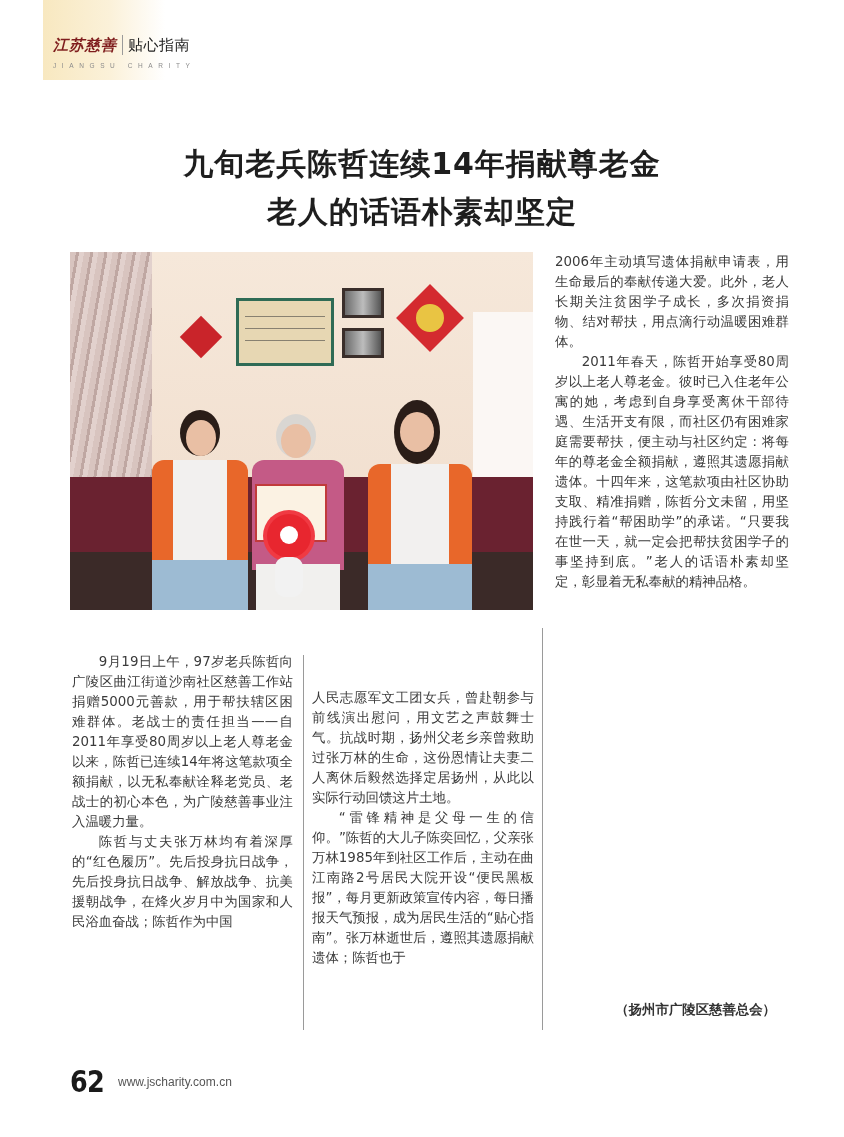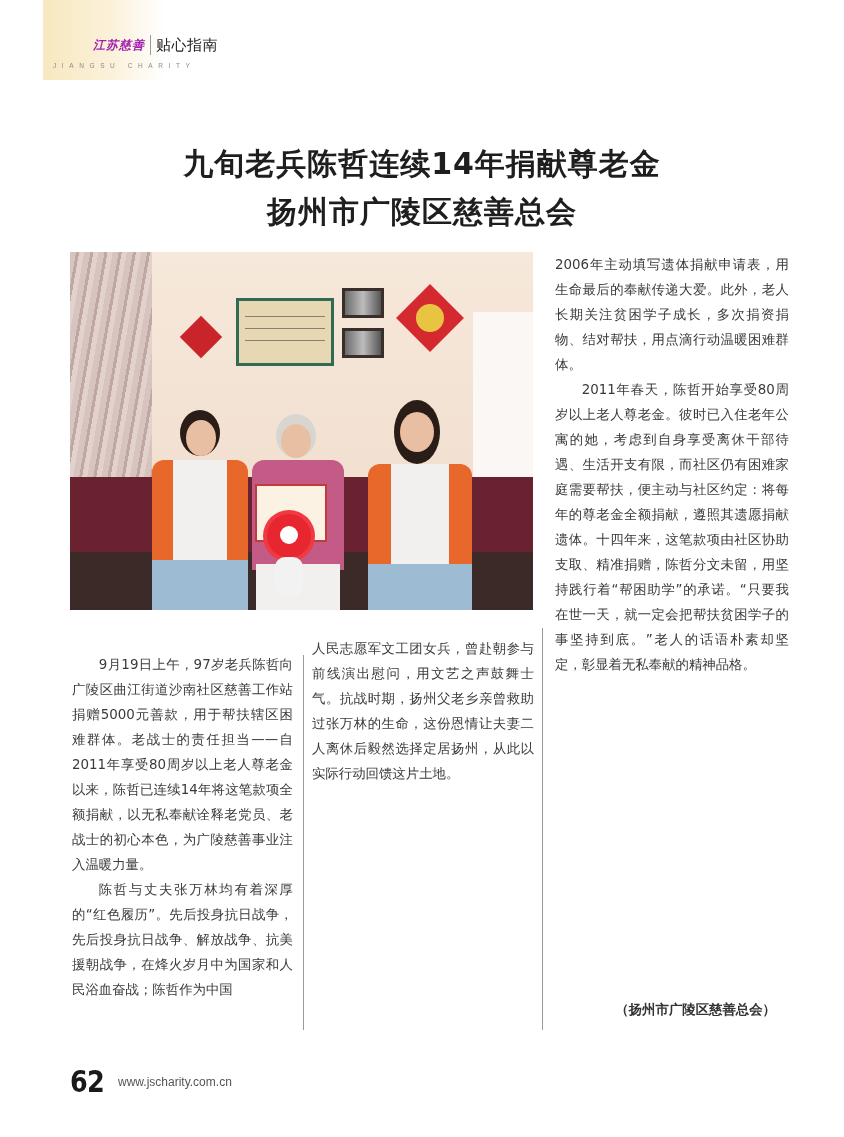--- a/index.html
+++ b/index.html
@@ -5,21 +5,21 @@
   * { margin: 0; padding: 0; box-sizing: border-box; }
   html, body { width: 844px; height: 1137px; background: #ffffff; overflow: hidden; }
   body { position: relative; font-family: "DejaVu Sans", "Liberation Sans", sans-serif; color: #2b2b2b; }
 
   
   .logo-block {
     position: absolute; left: 43px; top: 0; width: 122px; height: 80px;
     background: linear-gradient(90deg, #f8e8c0 0%, #fbf1d9 55%, rgba(255,255,255,0) 100%);
   }
   .logo-row { position: absolute; left: 53px; top: 34px; display: flex; align-items: center; height: 22px; }
-  .logo-brand { font-family: "DejaVu Serif", serif; font-style: italic; color: #a21caf; font-size: 12px; letter-spacing: 1px; font-weight: bold; margin-left: 40px; }
+  .logo-brand { font-family: "DejaVu Serif", serif; font-style: italic; color: #7f1d1d; font-size: 15px; letter-spacing: 1px; font-weight: bold; }
   .logo-sep { width: 1px; height: 20px; background: #9a9a9a; margin: 0 5px; }
   .logo-section { font-size: 15px; color: #222; letter-spacing: 0.5px; }
   .logo-en { position: absolute; left: 53px; top: 62px; font-size: 6.5px; letter-spacing: 5.6px; color: #8c8c8c; font-family: "Liberation Sans", sans-serif; }
 
   
   .title { position: absolute; left: 0; width: 844px; text-align: center; font-weight: bold; color: #1e1e1e; font-size: 30px; letter-spacing: 1px; }
   .title-1 { top: 144px; text-align: center; }
   .title-2 { top: 192px; }
 
   
@@ -54,25 +54,25 @@
   .vest-orange { background: linear-gradient(90deg, #e8672a 0 22%, #f2f0ef 22% 78%, #e8672a 78% 100%); }
   .shirt-pink { background: #c45a86; }
   .jeans { position: absolute; background: #9dbbd3; }
 
   .certificate { position: absolute; left: 185px; top: 232px; width: 72px; height: 58px; background: #fbf2e3; border: 2px solid #c13b3b; }
   .flower { position: absolute; left: 197px; top: 262px; width: 44px; height: 44px; border-radius: 50%; background: #e8262f; box-shadow: 0 0 0 4px #f03a43; }
   .flower::after { content:""; position:absolute; left:13px; top:12px; width:18px; height:18px; border-radius:50%; background:#fff; }
   .doll-body { position: absolute; left: 205px; top: 305px; width: 28px; height: 40px; border-radius: 10px; background: #f2f2f2; }
 
   
-  .col { position: absolute; font-size: 13.4px; line-height: 25px; color: #3a3a3a; text-align: justify; }
+  .col { position: absolute; font-size: 13.4px; line-height: 20px; color: #3a3a3a; text-align: justify; }
   .col p { text-indent: 2em; }
   .col p.noindent { text-indent: 0; }
   .col-1 { left: 72px; top: 652px; width: 221px; }
-  .col-2 { left: 312px; top: 636px; width: 222px; }
+  .col-2 { left: 312px; top: 688px; width: 222px; }
   .col-3 { left: 555px; top: 252px; width: 234px; }
   .divider { position: absolute; width: 1px; background: #9a9a9a; }
   .div-1 { left: 303px; top: 655px; height: 375px; }
   .div-2 { left: 542px; top: 628px; height: 402px; }
   .star { color: #e8881f; font-size: 12px; }
   .source { position: absolute; left: 555px; top: 998px; width: 221px; text-align: right; font-weight: bold; font-size: 13.4px; color: #333; line-height: 24px; }
 
   
   .page-num { position: absolute; left: 70px; top: 1064px; font-family: "DejaVu Sans", sans-serif; font-weight: bold; font-size: 30px; color: #1a1a1a; letter-spacing: -1px; transform: scaleX(0.85); transform-origin: left; }
   .url { position: absolute; left: 118px; top: 1075px; font-size: 12px; color: #555; font-family: "Liberation Sans", sans-serif; }
@@ -82,21 +82,21 @@
 
 <div class="logo-block"></div>
 <div class="logo-row">
   <span class="logo-brand">江苏慈善</span>
   <span class="logo-sep"></span>
   <span class="logo-section">贴心指南</span>
 </div>
 <div class="logo-en">JIANGSU CHARITY</div>
 
 <h1 class="title title-1">九旬老兵陈哲连续14年捐献尊老金</h1>
-<h2 class="title title-2">扬州市广陵区慈善总会</h2>
+<h2 class="title title-2">老人的话语朴素却坚定</h2>
 
 <div class="photo" title="Photo: two volunteers in orange-and-white vests sit beside an elderly woman holding a certificate and a red flower mascot, in a living room with calligraphy and framed photos on the wall">
   <div class="wall"></div>
   <div class="curtain"></div>
   <div class="window-light"></div>
   <div class="calligraphy"></div>
   <div class="frame1"></div>
   <div class="frame2"></div>
   <div class="fu1"></div>
   <div class="fu2"></div>
@@ -133,17 +133,18 @@
 <div class="source">（扬州市广陵区慈善总会）</div>
 
 <div class="col col-1">
   <p>9月19日上午，97岁老兵陈哲向广陵区曲江街道沙南社区慈善工作站捐赠5000元善款，用于帮扶辖区困难群体。老战士的责任担当——自2011年享受80周岁以上老人尊老金以来，陈哲已连续14年将这笔款项全额捐献，以无私奉献诠释老党员、老战士的初心本色，为广陵慈善事业注入温暖力量。</p>
   <p>陈哲与丈夫张万林均有着深厚的“红色履历”。先后投身抗日战争，先后投身抗日战争、解放战争、抗美援朝战争，在烽火岁月中为国家和人民浴血奋战；陈哲作为中国</p>
 </div>
 <div class="divider div-1"></div>
 
 <div class="col col-2">
   <p class="noindent">人民志愿军文工团女兵，曾赴朝参与前线演出慰问，用文艺之声鼓舞士气。抗战时期，扬州父老乡亲曾救助过张万林的生命，这份恩情让夫妻二人离休后毅然选择定居扬州，从此以实际行动回馈这片土地。</p>
+  <p>“雷锋精神是父母一生的信仰。”陈哲的大儿子陈奕回忆，父亲张万林1985年到社区工作后，主动在曲江南路2号居民大院开设“便民黑板报”，每月更新政策宣传内容，每日播报天气预报，成为居民生活的“贴心指南”。张万林逝世后，遵照其遗愿捐献遗体；陈哲也于</p>
 </div>
 <div class="divider div-2"></div>
 
 <div class="page-num">62</div>
 <div class="url">www.jscharity.com.cn</div>
 
 </body></html>

